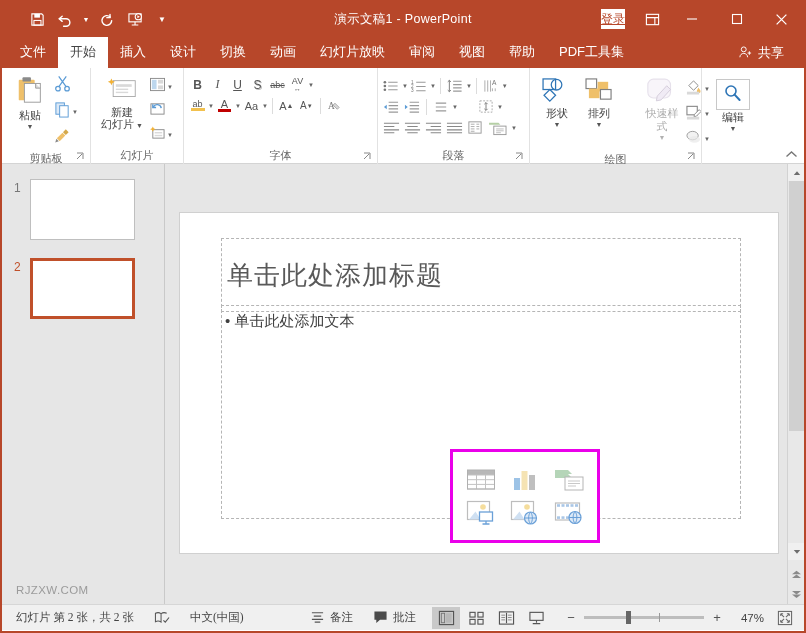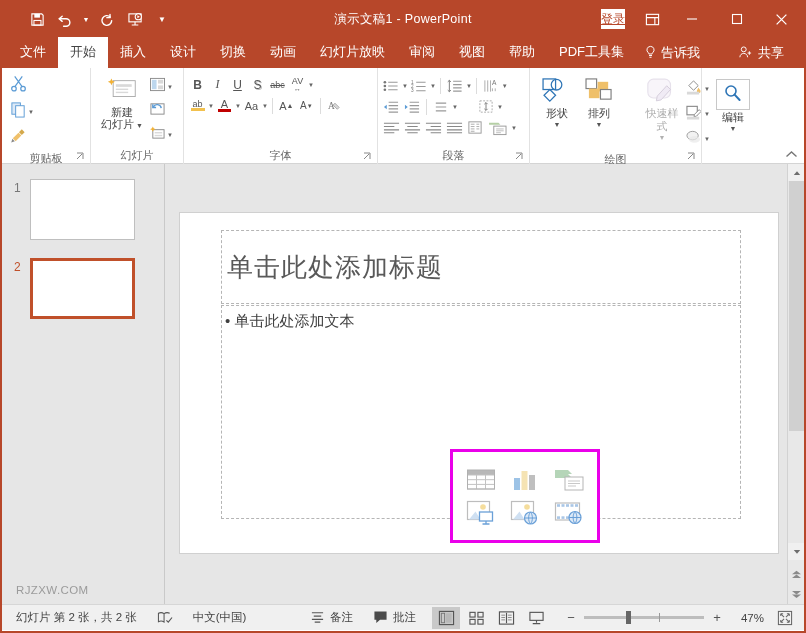--- a/index.html
+++ b/index.html
@@ -113,21 +113,21 @@
   .watermark{
     position:absolute; left:14px; bottom:8px; font-size:11.5px; color:#9b9b9b; letter-spacing:.4px;
   }
 
   .slidepane{ flex:1; position:relative; background:#e6e6e6; display:flex; align-items:flex-start; justify-content:center;}
   .slide{
     position:absolute; left:14px; top:48px; width:600px; height:342px;
     background:#fff; border:1px solid #d0d0d0;
   }
   .ph{ position:absolute; border:1px dashed #b5b5b5; }
-  .ph-title{ left:41px; top:17px; width:520px; height:74px; display:flex; align-items:center; padding-left:5px;}
+  .ph-title{ left:41px; top:25px; width:520px; height:74px; display:flex; align-items:center; padding-left:5px;}
   .ph-title span{ font-size:26px; color:#595959; font-family:"DejaVu Sans","Liberation Sans",sans-serif; letter-spacing:1px;}
   .ph-body{ left:41px; top:92px; width:520px; height:214px; padding:6px 0 0 3px;}
   .ph-body .bullet{ font-size:15px; color:#404040; font-family:Liberation Sans, sans-serif;}
   .icon-frame{
     position:absolute; left:228px; top:143px; width:150px; height:94px;
     border:3px solid #ea00ea; background:#fff;
     display:flex; flex-direction:column; align-items:center; justify-content:center; gap:7px;
   }
   .icon-row{ display:flex; gap:14px; align-items:center; justify-content:center;}
   .ci{ width:30px; height:26px; cursor:pointer; display:block;}
@@ -140,21 +140,21 @@
   .sb-arrow{ width:17px; height:17px; display:flex; align-items:center; justify-content:center; color:#666; font-size:7px; cursor:pointer; background:#f0f0f0;}
   .sb-thumb{ position:absolute; top:17px; left:1px; width:15px; height:250px; background:#d0d0d0; cursor:pointer;}
   .sb-bottom{ position:absolute; bottom:0; left:0; width:17px;}
   .sb-nav{ width:17px; height:20px; display:flex; align-items:center; justify-content:center; color:#777; font-size:8px; cursor:pointer; background:#e8e8e8;}
 
   
   .statusbar{
     height:26px; background:#f0f0f0; border-top:1px solid #d6d6d6;
     display:flex; align-items:center; font-size:11.5px; color:#444;
   }
-  .sb-item{ padding:0 10px; display:flex; align-items:center; gap:5px; height:26px; cursor:default;}
+  .sb-item{ padding:0 10px; display:flex; align-items:center; gap:5px; height:26px; cursor:default;font-family:Liberation Serif, serif;}
   .sb-clk{ cursor:pointer;}
   .sb-spacer{ flex:1;}
   .viewbtn{
     width:28px; height:22px; display:flex; align-items:center; justify-content:center; cursor:pointer; color:#555;
   }
   .viewbtn.active{ background:#c9c9c9;}
   .zoomwrap{ display:flex; align-items:center; gap:6px; padding:0 8px;}
   .zoom-minus,.zoom-plus{ width:14px; text-align:center; cursor:pointer; color:#555; font-size:13px;}
   .ztrack{ position:relative; width:120px; height:3px; background:#bdbdbd;}
   .zhandle{ position:absolute; left:42px; top:-5px; width:5px; height:13px; background:#666; cursor:pointer;}
@@ -235,45 +235,48 @@
     <div class="tab active">开始</div>
     <div class="tab">插入</div>
     <div class="tab">设计</div>
     <div class="tab">切换</div>
     <div class="tab">动画</div>
     <div class="tab">幻灯片放映</div>
     <div class="tab">审阅</div>
     <div class="tab">视图</div>
     <div class="tab">帮助</div>
     <div class="tab">PDF工具集</div>
-    <div class="tellme">
-      <span>
-        <svg width="13" height="14" viewBox="0 0 14 16">
-            <path d="M7 1.6a4 4 0 0 1 2.6 7.1c-.5.5-.7 1-.7 1.6H5.1c0-.6-.2-1.1-.7-1.6A4 4 0 0 1 7 1.6z" fill="none" stroke="#fff" stroke-width="1.1"></path>
-            <path d="M5.3 12h3.4M5.8 14h2.4" stroke="#fff" stroke-width="1.1"></path>
-          </svg>
-      </span>
-      <span>告诉我</span>
-    </div>
     <div class="share">
       <span>
         <svg width="15" height="14" viewBox="0 0 16 16">
             <circle cx="6" cy="5" r="2.8" fill="none" stroke="#fff" stroke-width="1.1"></circle>
             <path d="M1.6 14c0-2.7 2-4.4 4.4-4.4s4.4 1.7 4.4 4.4" fill="none" stroke="#fff" stroke-width="1.1"></path>
             <path d="M12.4 7.2v4M10.4 9.2h4" stroke="#fff" stroke-width="1.1"></path>
           </svg>
       </span>
       <span>共享</span>
     </div>
   </div>
 
   <div class="ribbon">
 
     <div class="rgroup" style="width:88px;">
       <div class="rgroup-body">
+        <div class="bigbtn" style="width:44px;">
+          <span>
+            <svg width="30" height="30" viewBox="0 0 32 32">
+              <rect x="4" y="5" width="17" height="22" rx="1" fill="#efc06a"></rect>
+              <rect x="8" y="2.5" width="9" height="4.5" rx="1" fill="#8a8a8a"></rect>
+              <rect x="10" y="9" width="17" height="20" fill="#fff" stroke="#9a9a9a" stroke-width="1"></rect>
+              <path d="M22 9v5h5" fill="#dedede" stroke="#9a9a9a" stroke-width="1"></path>
+            </svg>
+          </span>
+          <span class="lbl">粘贴</span>
+          <span class="dd">▼</span>
+        </div>
         <div class="smallcol">
           <div class="smallbtn">
             <span>
               <svg width="17" height="17" viewBox="0 0 18 18">
                   <path d="M5 1.5l8 11M13 1.5l-8 11" stroke="#5b9bd5" stroke-width="1.3" fill="none"></path>
                   <circle cx="4.2" cy="14.5" r="2.4" fill="none" stroke="#5b9bd5" stroke-width="1.3"></circle>
                   <circle cx="13.8" cy="14.5" r="2.4" fill="none" stroke="#5b9bd5" stroke-width="1.3"></circle>
                 </svg>
             </span>
           </div>

